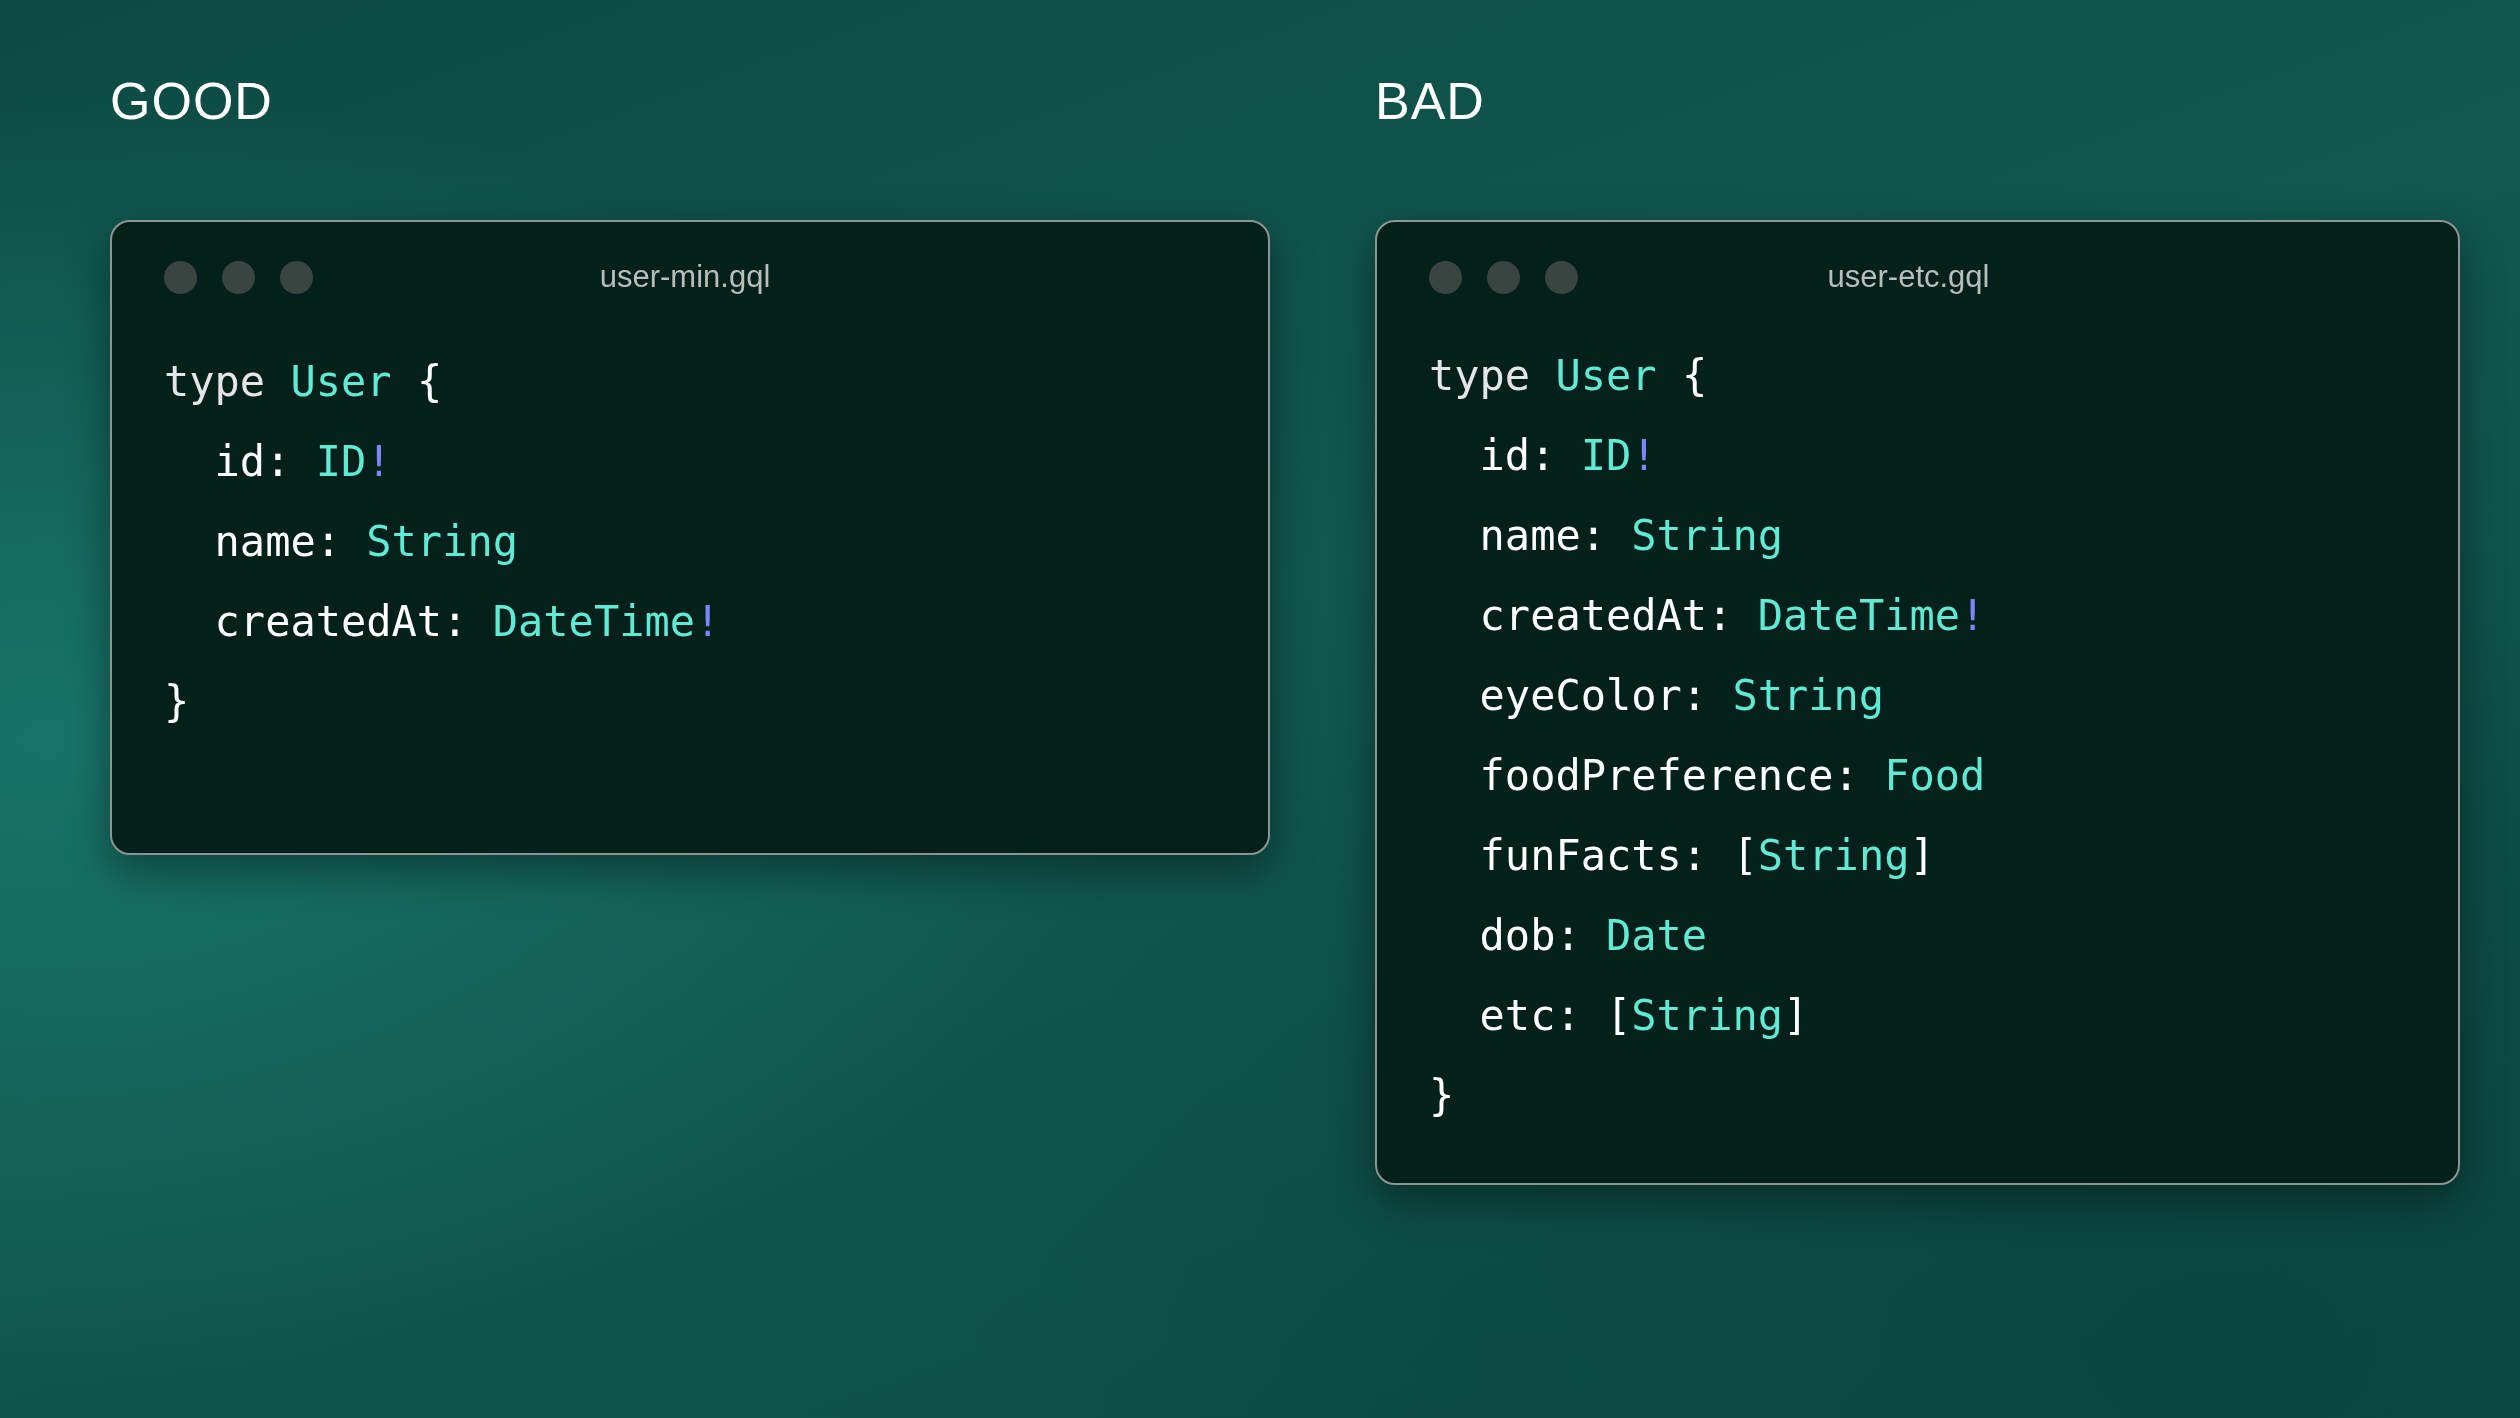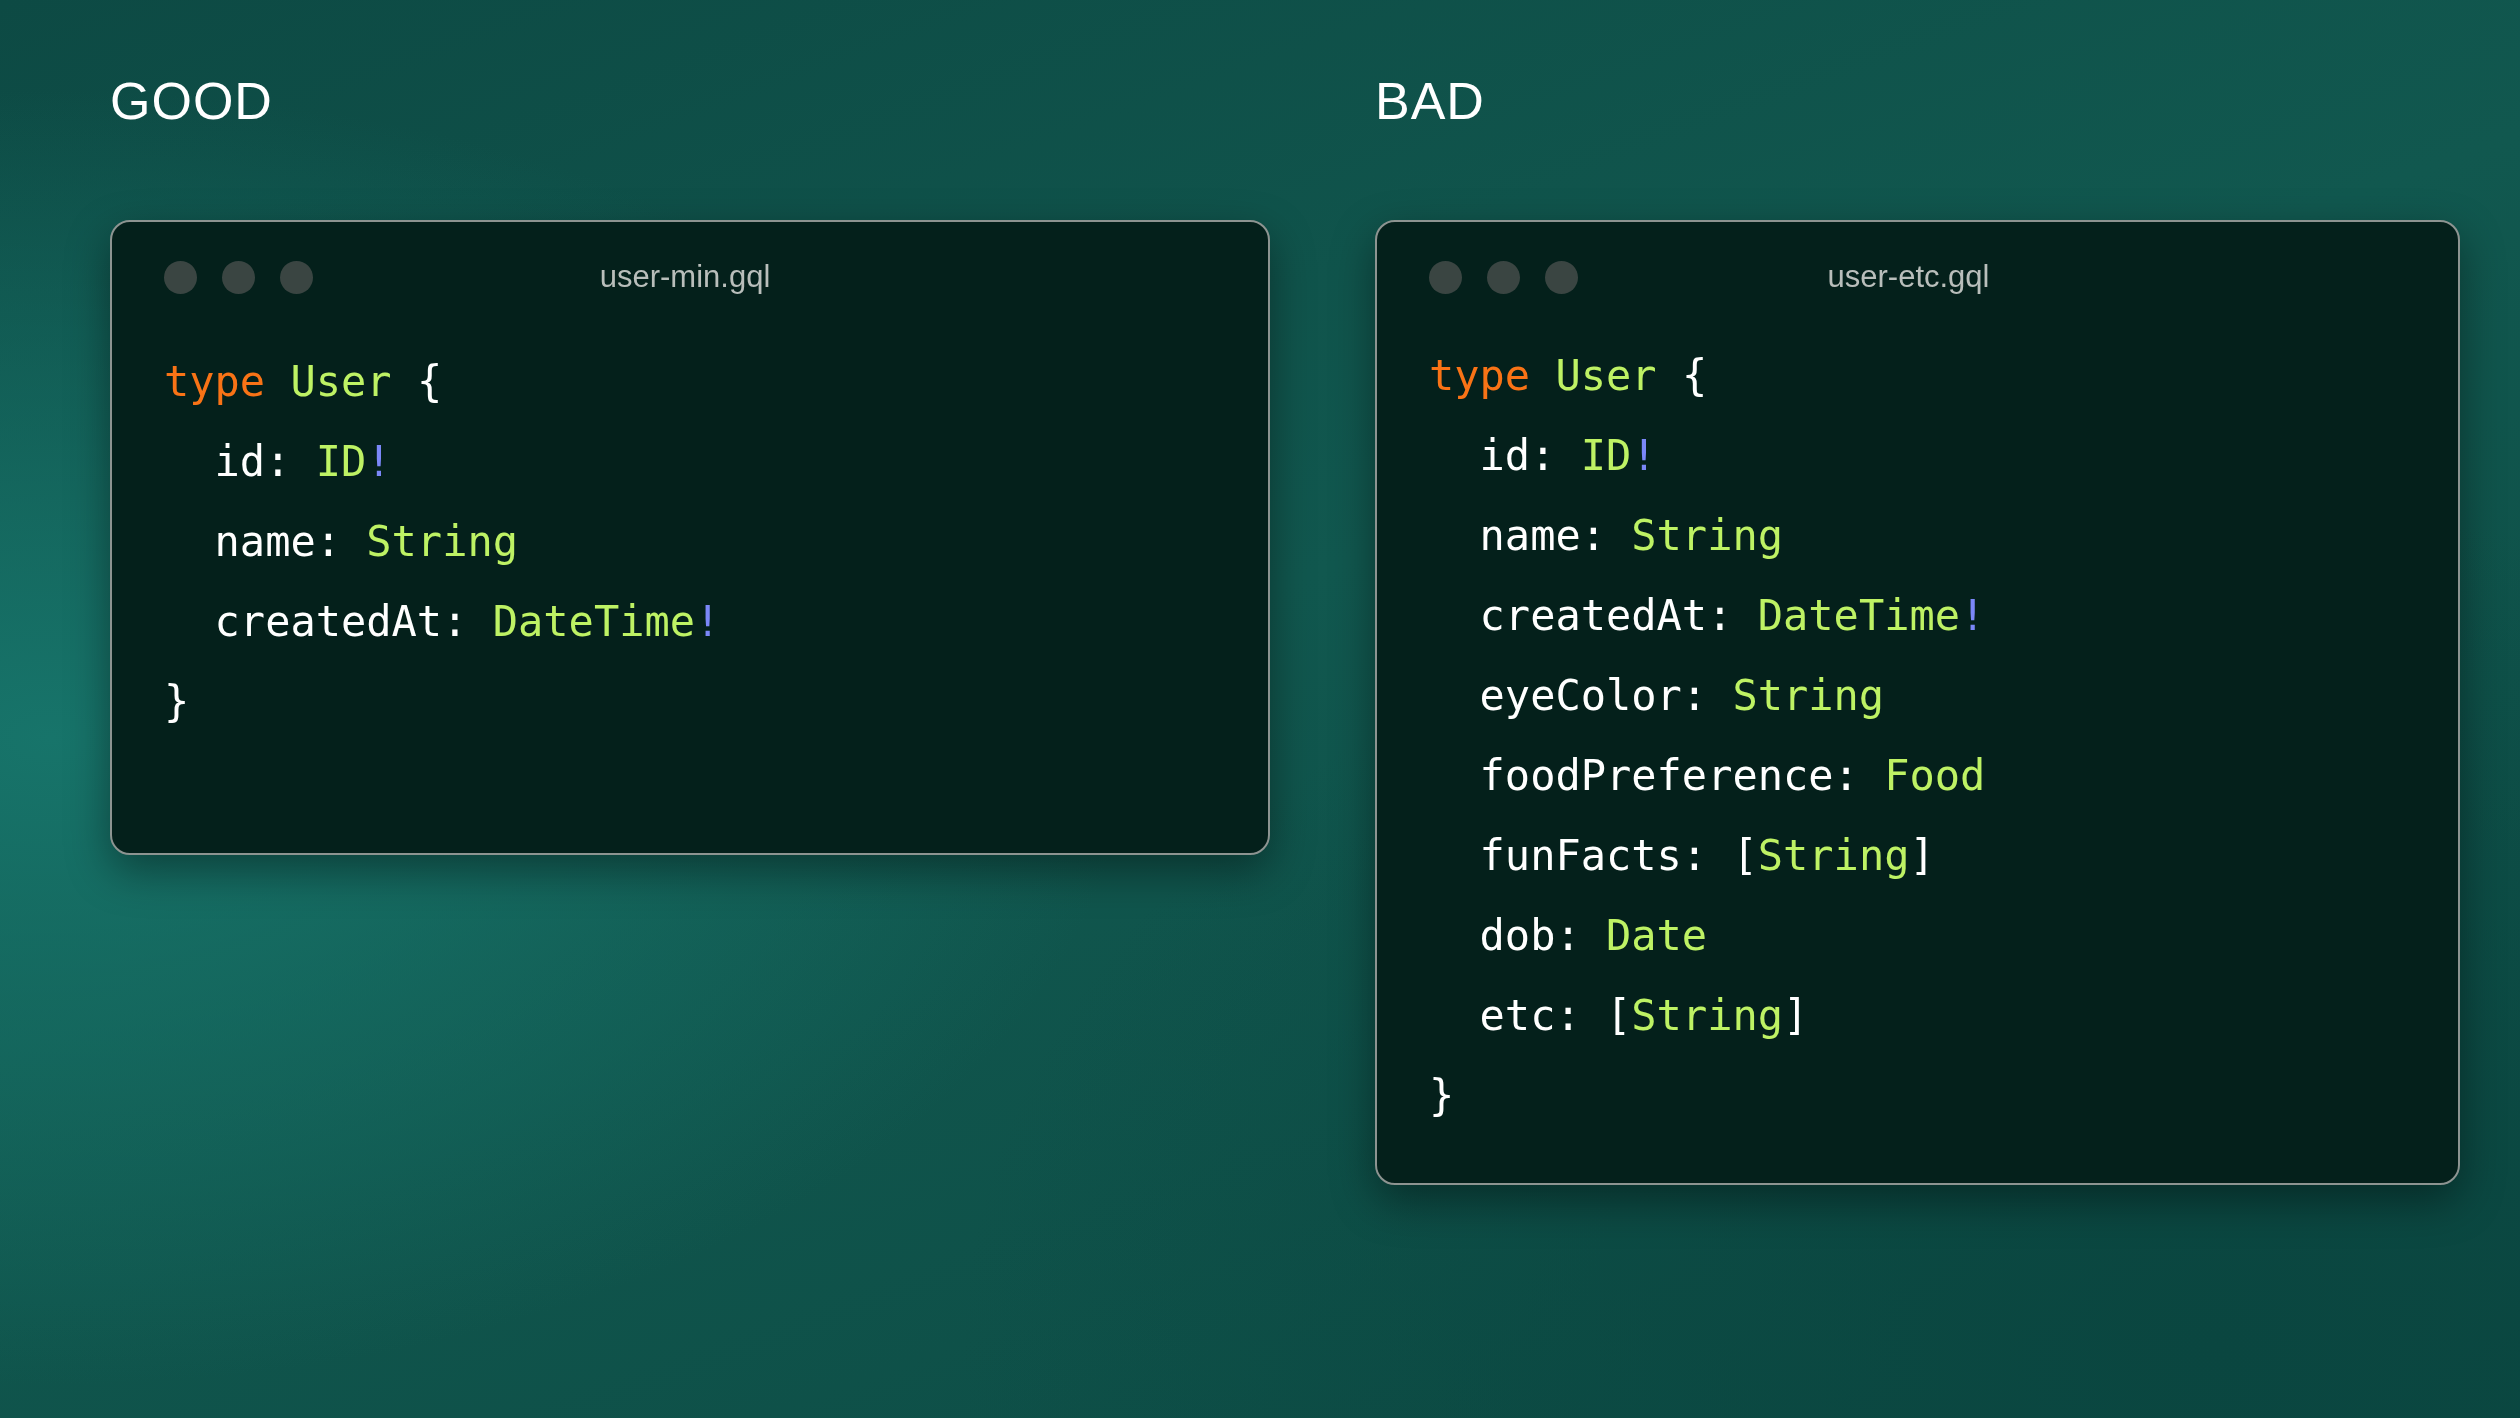--- a/index.html
+++ b/index.html
@@ -105,22 +105,22 @@
     font-size:42px;
     line-height:80px;
     white-space:pre;
     color:#ffffff;
     padding-left:52px;
   }
 
   .card-good .code { padding-top:10px; }
   .card-bad  .code { padding-top:4px; }
 
-  .tok-kw    { color:#f97316; }
-  .tok-type  { color:#bef264; }
+  .tok-kw    { color:#e5e5e5; }
+  .tok-type  { color:#5eead4; }
   .tok-punct { color:#ffffff; }
   .tok-field { color:#ffffff; }
   .tok-bang  { color:#7b87f8; }
 </style>
 </head>
 <body>
 
 <div class="stage">
 
   <div class="column col-good">

